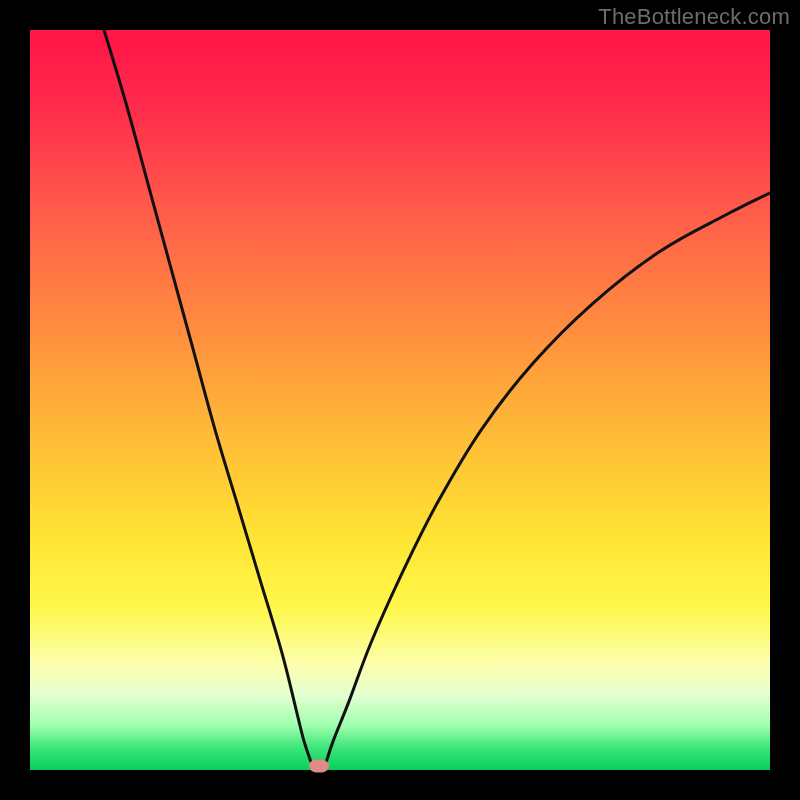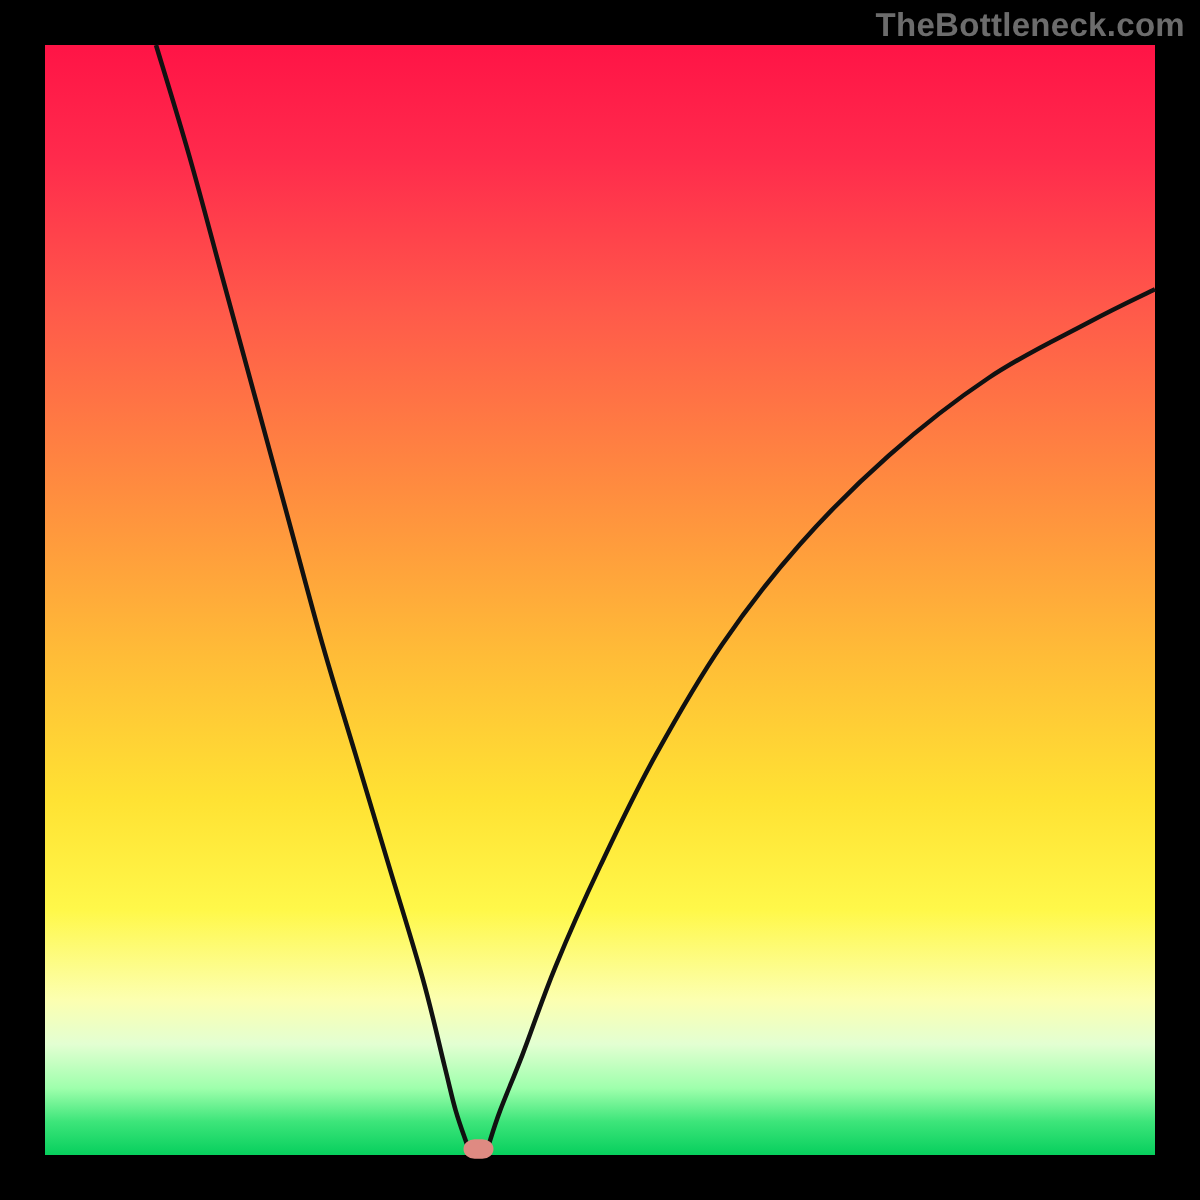--- a/index.html
+++ b/index.html
@@ -40,21 +40,21 @@
       #3de57a 97%,
       #07cf5d 100%
     );
   }
   .watermark {
     position: absolute;
     top: 4px;
     right: 10px;
     color: #6c6c6c;
     font-size: 22px;
-    font-weight: 700;
+    font-weight: 400;
     letter-spacing: 0.2px;
     user-select: none;
   }
   svg.curve {
     position: absolute;
     left: 0;
     top: 0;
     width: 740px;
     height: 740px;
     overflow: visible;

